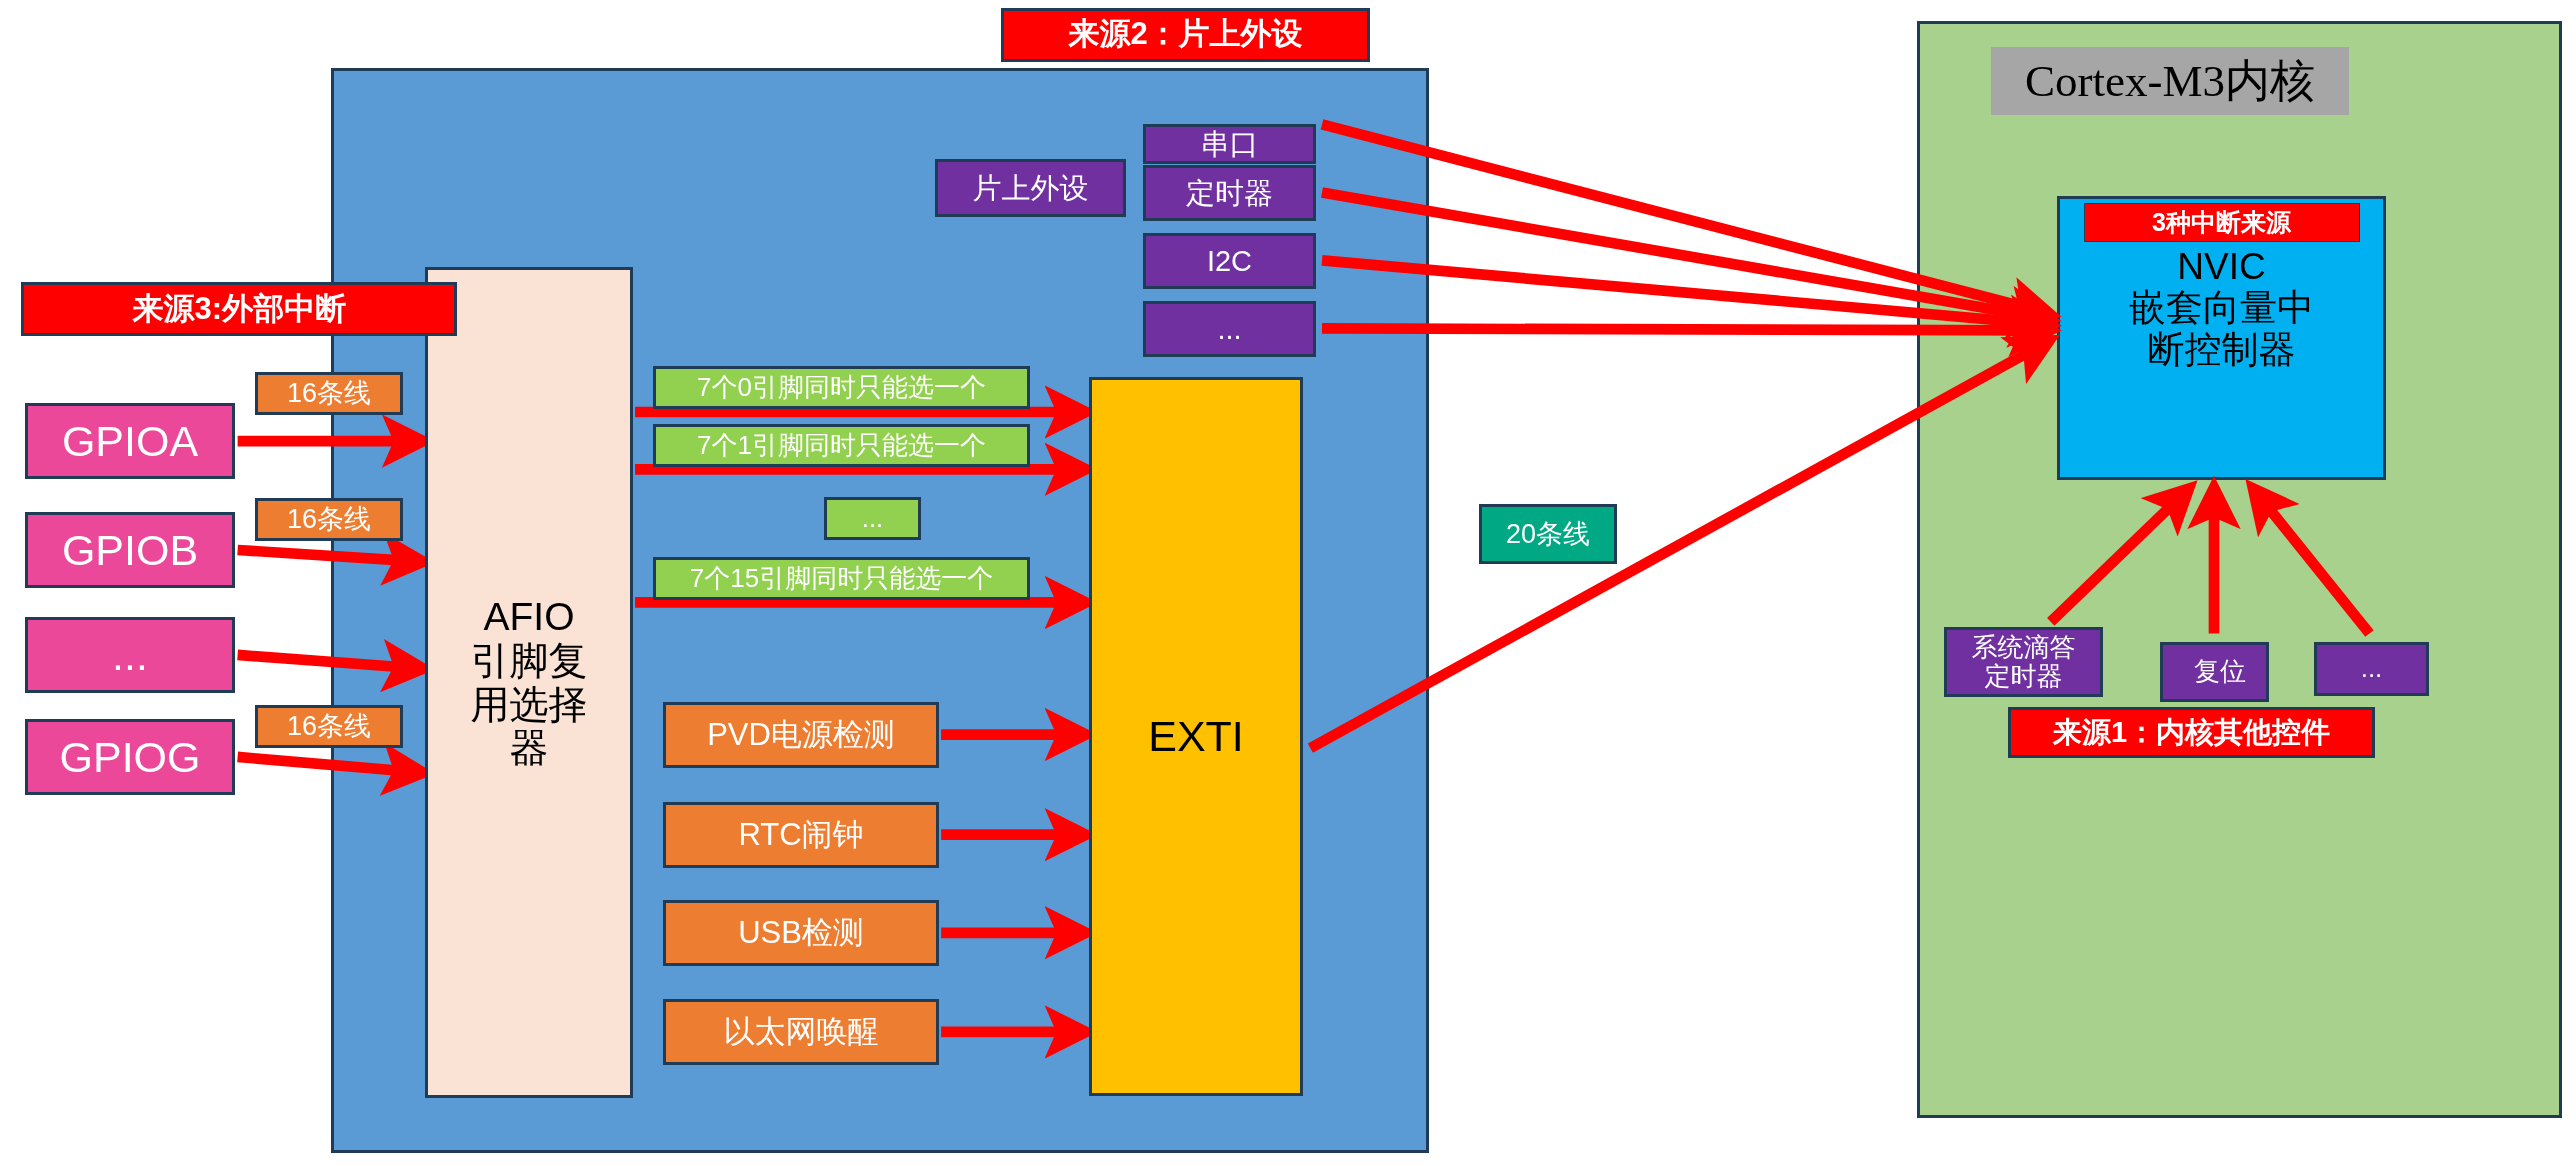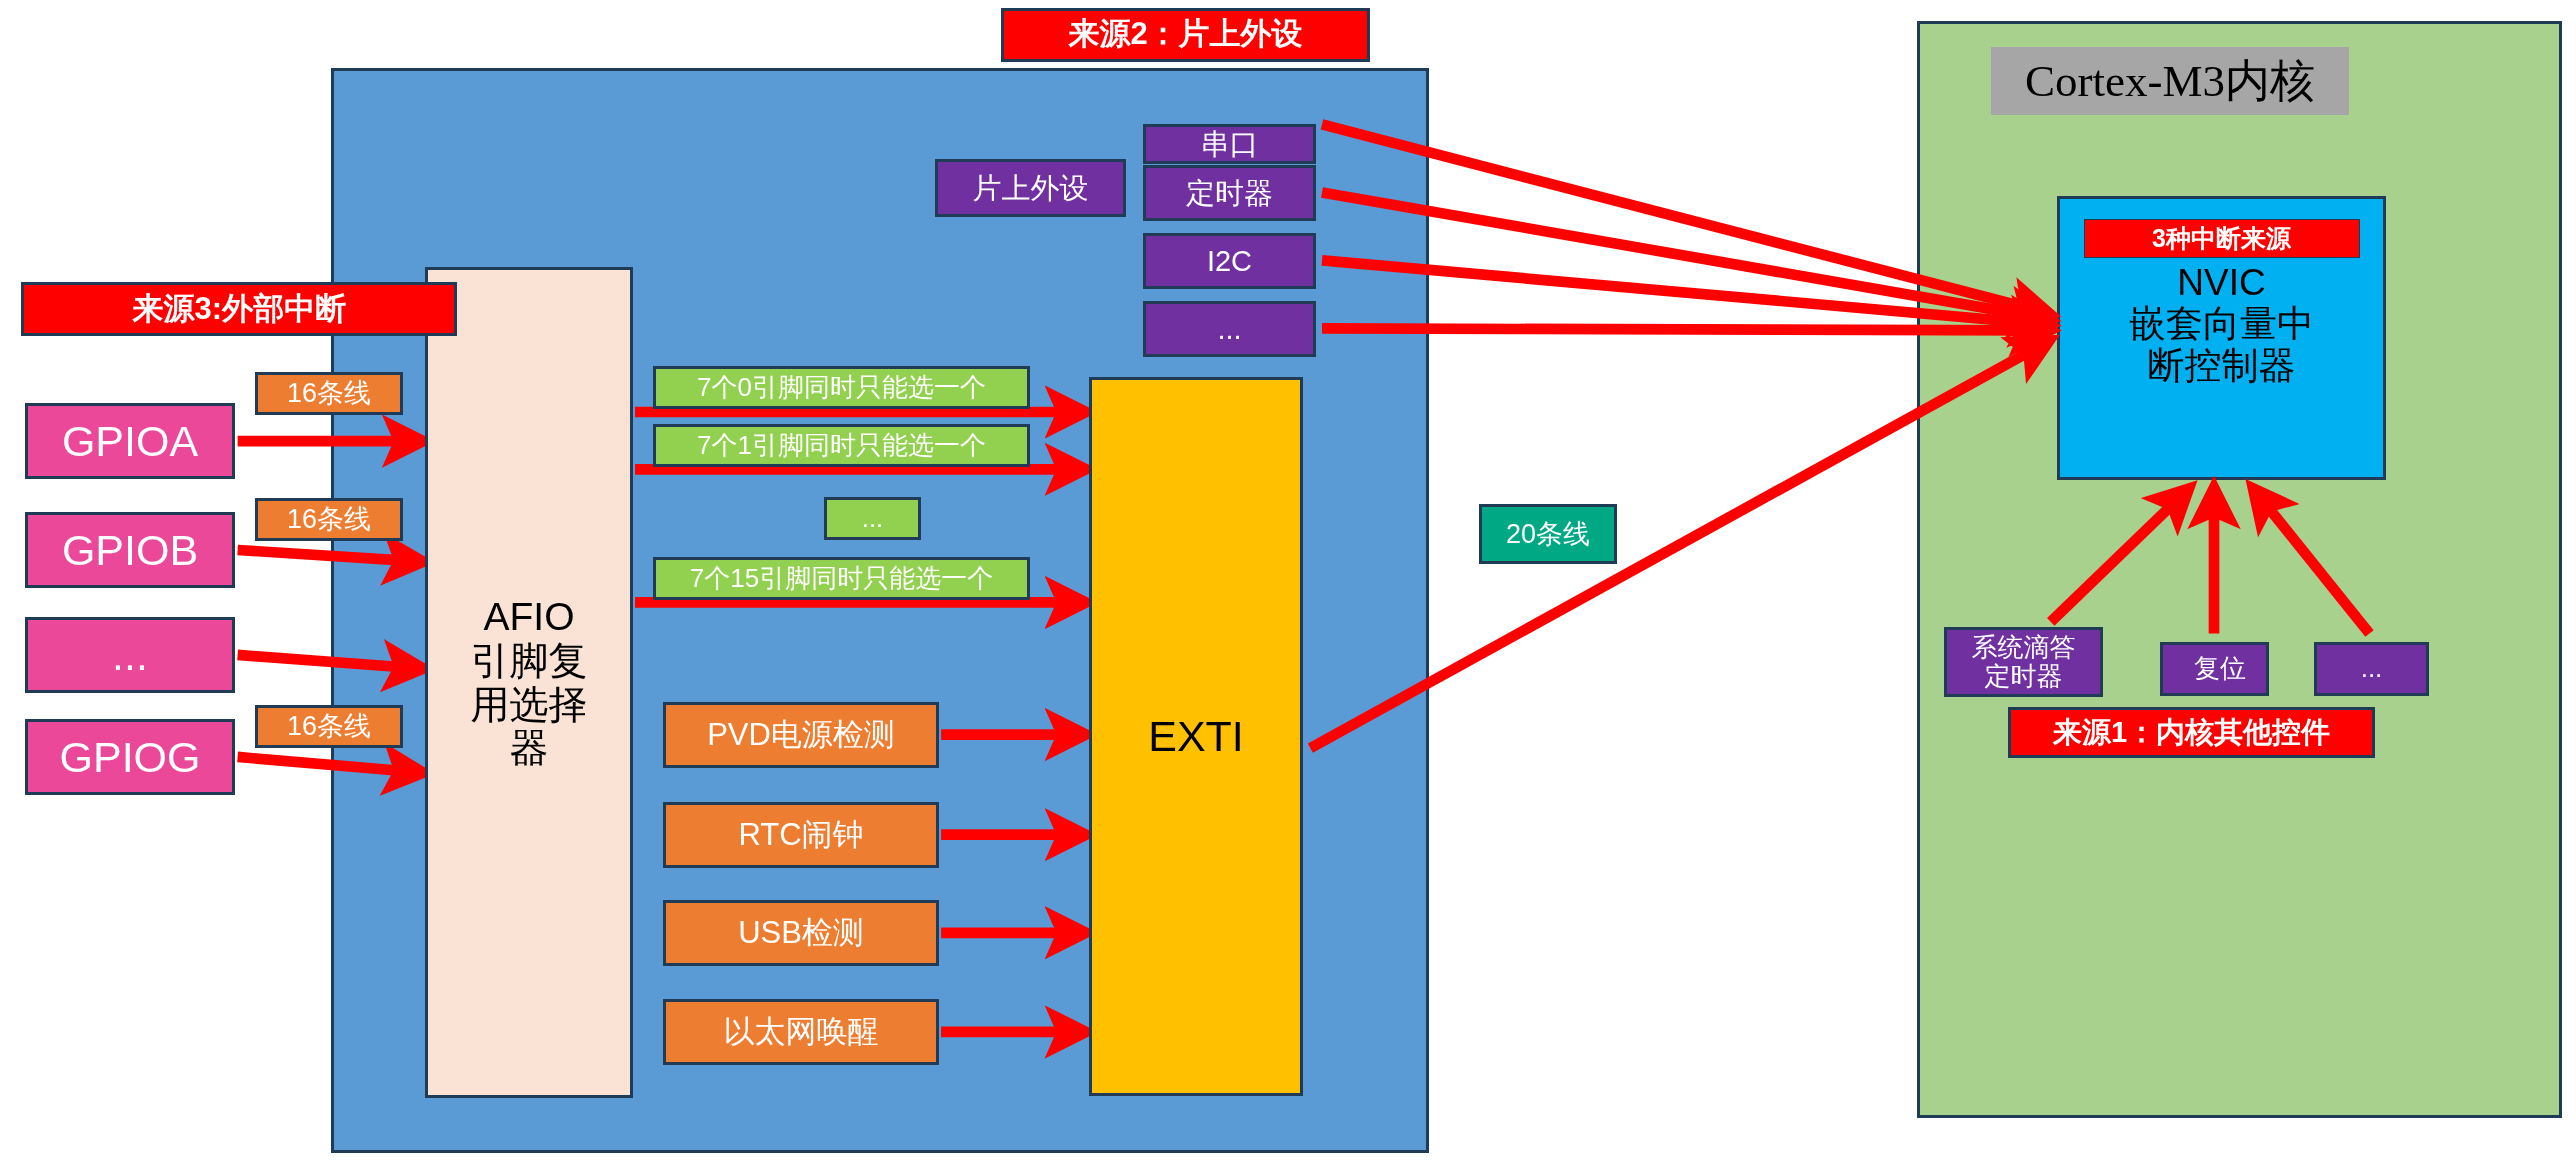--- a/index.html
+++ b/index.html
@@ -157,21 +157,21 @@
 
   
   #nvic {
     left: 2057px; top: 196px; width: 329px; height: 284px;
     background: #00b0f0;
     color: #000000;
     font-size: 35px;
     z-index: 10;
     flex-direction: column;
     justify-content: flex-start;
-    padding-top: 16px;
+    padding-top: 0;
   }
   #nvic-badge {
     background: #ff0000;
     color: #ffffff;
     font-size: 25px;
     font-weight: bold;
     width: 276px;
     height: 39px;
     margin-top: 3.9px;
     border: 1.9px solid #1f3b55;
@@ -187,21 +187,21 @@
   }
 
   
   .coresrc {
     background: #7030a0;
     color: #ffffff;
     font-size: 26px;
     z-index: 12;
   }
   #cs-systick { left: 1944px; top: 627px; width: 159px; height: 70px; }
-  #cs-reset   { left: 2160px; top: 642px; width: 109px; height: 54px; padding-left: 11px; }
+  #cs-reset   { left: 2160px; top: 642px; width: 109px; height: 60px; padding-left: 11px; }
   #cs-dots    { left: 2314px; top: 642px; width: 115px; height: 54px; }
 </style>
 </head>
 <body>
 
 <div id="canvas">
 
   <div class="box" id="mcu-container"></div>
   <div class="box" id="core-container"></div>
 

